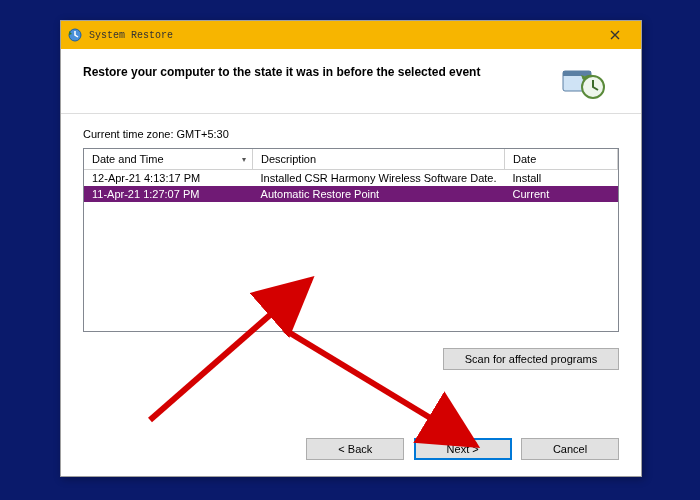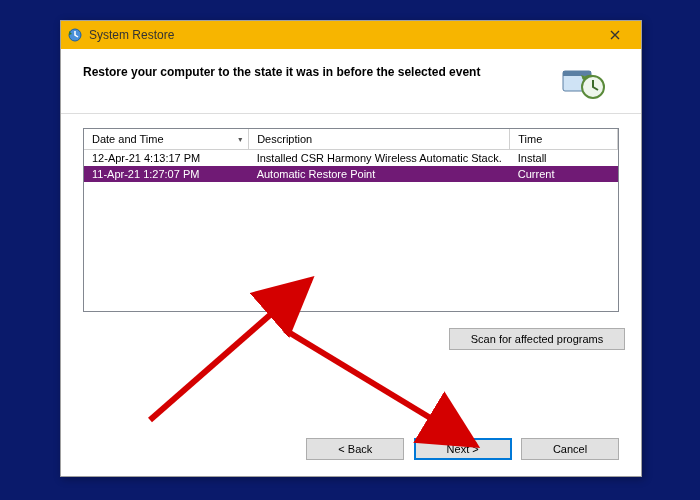--- a/index.html
+++ b/index.html
@@ -34,21 +34,22 @@
     width: 16px;
     height: 16px;
     margin-right: 6px;
     display: flex;
     align-items: center;
     justify-content: center;
   }
   .titlebar-text {
     flex: 1;
     color: #333;
-    font-size: 12px;
+    font-size: 10px;
+    font-family: Liberation Mono, monospace;
   }
   .close-btn {
     width: 40px;
     height: 22px;
     display: flex;
     align-items: center;
     justify-content: center;
     color: #444;
     font-size: 14px;
     cursor: pointer;
@@ -111,21 +112,21 @@
   }
   tr.sel td {
     background: #701a75;
     color: #fff;
   }
   .col-dt { width: 155px; }
   .col-desc { width: auto; margin-top: 13px; }
   .col-type { width: 100px; }
   .scan-row {
     text-align: right;
-    padding: 10px 16px 0 22px;
+    padding: 10px 22px 0 22px;
   }
   .btn {
     display: inline-block;
     min-width: 72px;
     padding: 4px 12px;
     font-size: 11px;
     background: #e1e1e1;
     border: 1px solid #adadad;
     text-align: center;
     cursor: pointer;
@@ -176,41 +177,42 @@
         <rect x="4" y="8" width="28" height="5" fill="#5a7fa3"></rect>
         <circle cx="34" cy="24" r="11" fill="#eef6ec" stroke="#5a8a3a" stroke-width="2"></circle>
         <path d="M34 17 L34 24 L39 27" stroke="#3a6a2a" stroke-width="2" fill="none"></path>
         <path d="M24 16 A11 11 0 0 1 34 13" stroke="#5a8a3a" stroke-width="2" fill="none"></path>
         <path d="M22 12 L24 17 L28 14 Z" fill="#5a8a3a"></path>
       </svg>
     </div>
   </div>
 
   <div class="body-area">
+    <div class="tz-label">Current time zone: GMT+5:30</div>
 
     <div class="grid-wrap">
       <table class="grid">
         <thead>
           <tr>
             <th class="col-dt">
               <span>Date and Time</span>
               <span class="sort">▾</span>
             </th>
             <th class="col-desc">
               <span>Description</span>
             </th>
             <th class="col-type">
-              <span>Time</span>
+              <span>Date</span>
             </th>
           </tr>
         </thead>
         <tbody>
           <tr>
             <td>12-Apr-21 4:13:17 PM</td>
-            <td>Installed CSR Harmony Wireless Automatic Stack.</td>
+            <td>Installed CSR Harmony Wireless Software Date.</td>
             <td>Install</td>
           </tr>
           <tr class="sel">
             <td>11-Apr-21 1:27:07 PM</td>
             <td>Automatic Restore Point</td>
             <td>Current</td>
           </tr>
         </tbody>
       </table>
     </div>

